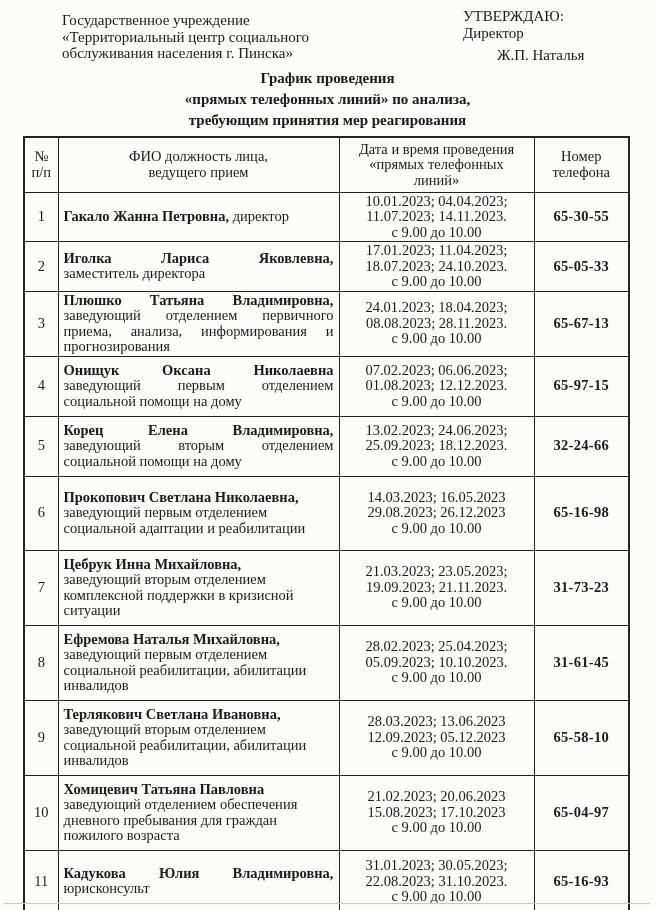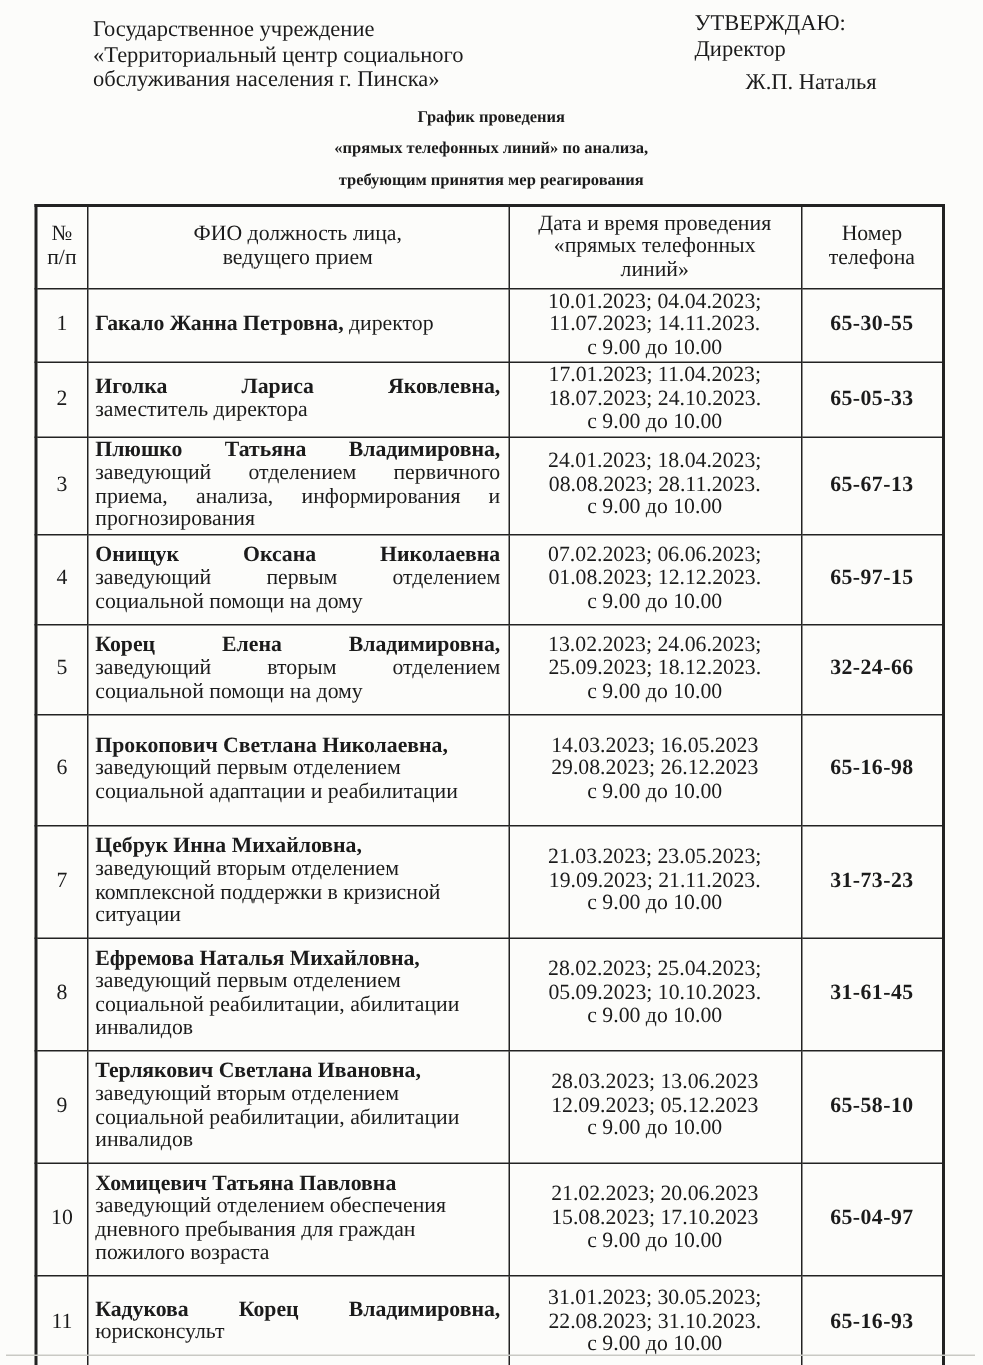--- a/index.html
+++ b/index.html
@@ -8,21 +8,21 @@
     background:#fcfcfa;color:#1b1b1b;
     font-family:"Liberation Serif","DejaVu Serif",serif;
     -webkit-font-smoothing:antialiased;
   }
   .hdr{position:relative;height:60px;}
   .org{position:absolute;left:62px;top:12px;font-size:15px;line-height:16.5px;}
   .org span{display:block;}
   .approve{position:absolute;left:463px;top:8px;font-size:15px;line-height:16.5px;}
   .approve span{display:block;}
   .sig{margin-top:6px;margin-left:34px;}
-  .title{margin-top:8px;text-align:center;font-weight:700;font-size:11px;line-height:21px;}
+  .title{margin-top:8px;text-align:center;font-weight:700;font-size:15px;line-height:21px;}
   .title div{display:block;}
   table{
     border-collapse:collapse;table-layout:fixed;
     margin:5px 0 0 23px;width:605px;
     border:2px solid #222;border-bottom-width:2px;
   }
   col.c1{width:34px}col.c2{width:281px}col.c3{width:195px}col.c4{width:95px}
   td,th{border:1px solid #222;vertical-align:middle;font-size:14.5px;line-height:15.5px;overflow:hidden;}
   thead tr{height:55px;}
   thead th{font-weight:400;text-align:center;padding:1px 3px;}
@@ -195,21 +195,21 @@
     <td class="c-person mode-bl"><span class="pname">Хомицевич Татьяна Павловна</span><span class="prole">заведующий отделением обеспечения дневного пребывания для граждан пожилого возраста</span></td>
     <td class="c-dates">
           <span class="dline">21.02.2023; 20.06.2023</span>
           <span class="dline">15.08.2023; 17.10.2023</span>
           <span class="dline">с 9.00 до 10.00</span>
         </td>
     <td class="c-phone">65-04-97</td>
   </tr>
       <tr>
     <td class="c-num"><span>11</span></td>
-    <td class="c-person mode-bj"><span class="pname">Кадукова Корец Владимировна,</span><span class="prole">юрисконсульт</span></td>
+    <td class="c-person mode-bj"><span class="pname">Кадукова Юлия Владимировна,</span><span class="prole">юрисконсульт</span></td>
     <td class="c-dates">
           <span class="dline">31.01.2023; 30.05.2023;</span>
           <span class="dline">22.08.2023; 31.10.2023.</span>
           <span class="dline">с 9.00 до 10.00</span>
         </td>
     <td class="c-phone">65-16-93</td>
   </tr>
     </tbody>
 </table>
 

